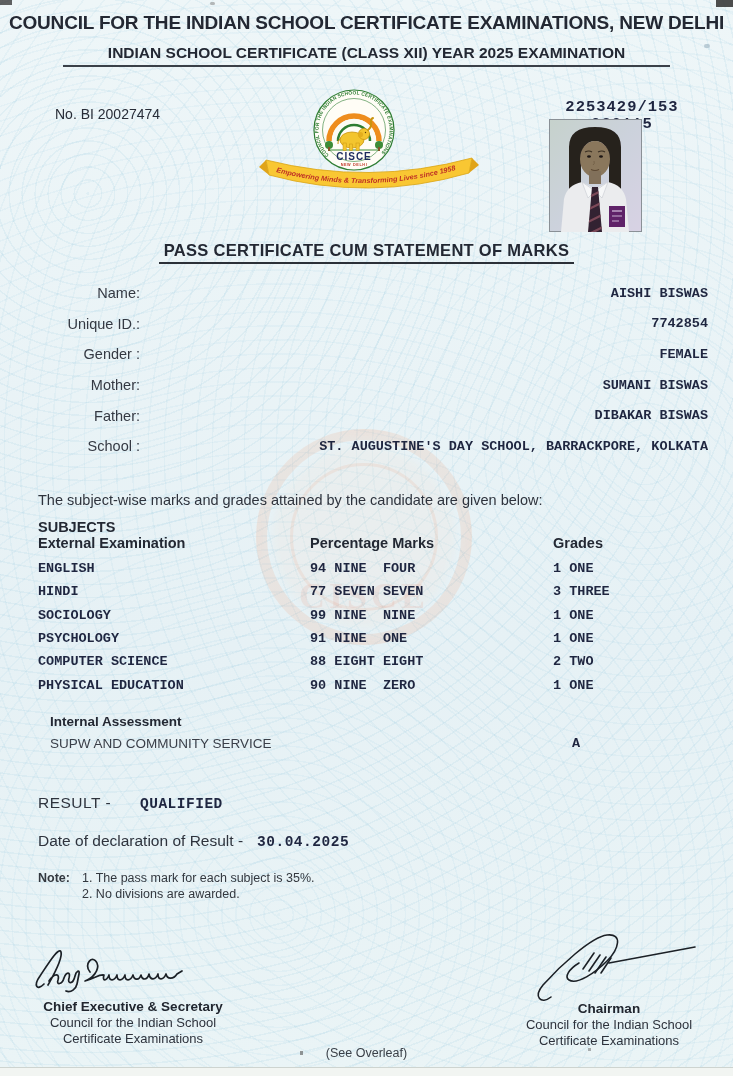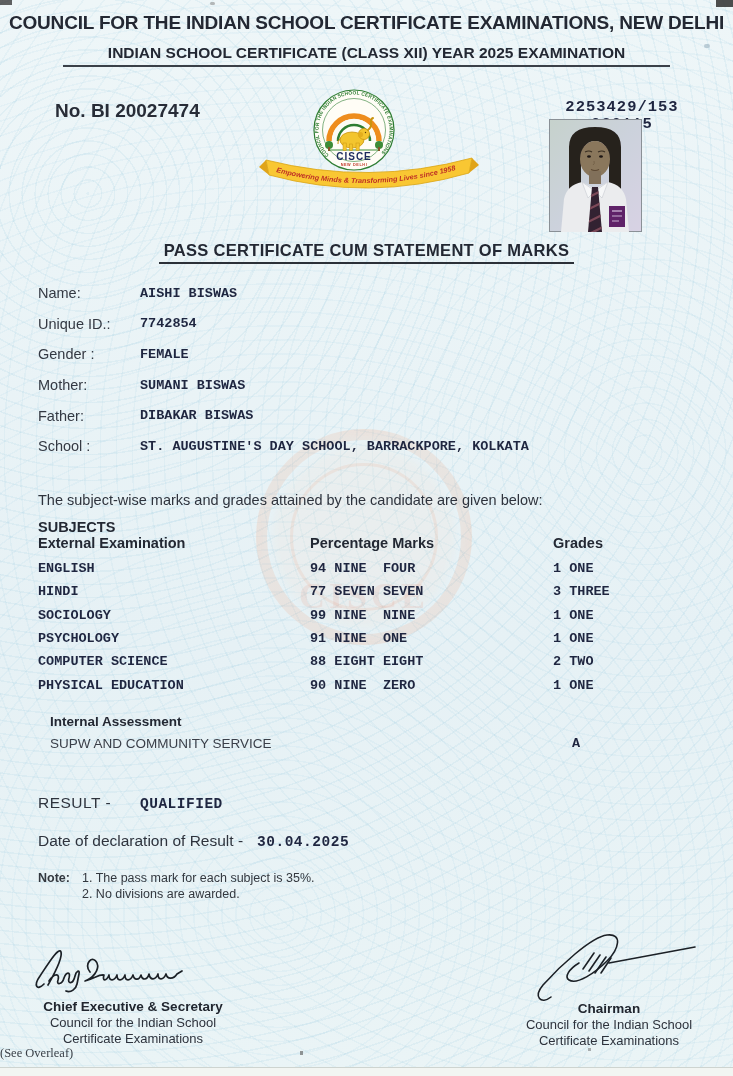--- a/index.html
+++ b/index.html
@@ -16,21 +16,21 @@
   }
   .mono { font-family: "Liberation Mono", "DejaVu Sans Mono", monospace; font-weight: bold; color:#1f2640; }
 
   
   .hdr1 { position:absolute; top:12px; left:0; width:100%; text-align:center;
           font-size:19px; font-weight:bold; color:#232833; letter-spacing:-0.2px; }
   .hdr2-wrap { position:absolute; top:44px; left:0; width:100%; text-align:center; }
   .hdr2 { display:inline-block; font-size:15.5px; font-weight:bold; color:#232833;
           padding:0 45px 3px 45px; border-bottom:2px solid #3a4048; }
 
-  .cert-no { position:absolute; left:55px; top:100px; font-size:19px; font-weight:bold; color:#272c37; }
+  .cert-no { position:absolute; left:55px; top:106px; font-size:14px; font-weight:normal; color:#272c37; }
   .roll { position:absolute; left:537px; top:99px; width:170px; text-align:center;
           font-size:15.5px; line-height:17px; letter-spacing:1px; }
 
   .logo-svg { position:absolute; left:256px; top:84px; }
   .photo-svg { position:absolute; left:549px; top:119px; }
 
   
   .wm-ring { position:absolute; left:256px; top:429px; width:216px; height:216px; border-radius:50%;
              border:11px solid rgba(236,158,118,0.16); box-sizing:border-box;
              background: radial-gradient(circle, rgba(250,214,190,0.12) 0 62%, rgba(255,255,255,0) 70%); }
@@ -39,21 +39,21 @@
   .wm-text { position:absolute; left:256px; top:575px; width:216px; text-align:center;
              font-family:"Liberation Serif", serif; font-weight:bold; font-size:36px;
              color: rgba(225,135,105,0.13); letter-spacing:4px; }
 
   
   .title-wrap { position:absolute; top:241px; left:0; width:100%; text-align:center; }
   .doc-title { display:inline-block; font-size:16.5px; font-weight:bold; letter-spacing:0.3px;
                color:#232833; padding:0 5px 2px 5px; border-bottom:2px solid #2b3038; }
 
   
-  .fields { position:absolute; left:38px; top:278px; width:670px; }
+  .fields { position:absolute; left:38px; top:278px; width:670px;text-align:right; }
   .frow { display:grid; grid-template-columns:102px 1fr; height:30.6px; align-items:center; }
   .flabel { font-size:14.5px; color:#343943; }
   .fvalue { font-size:13.5px; }
 
   .intro { position:absolute; left:38px; top:492px; font-size:14.5px; color:#2e333d; }
   .subjects-title { position:absolute; left:38px; top:519px; font-size:14.5px; font-weight:bold; color:#232833; }
   .thead { position:absolute; left:38px; top:535px; width:660px; display:grid;
            grid-template-columns:272px 243px 1fr; font-size:14.5px; font-weight:bold; color:#232833; }
   .tbody { position:absolute; left:38px; top:557px; width:660px; }
   .trow { display:grid; grid-template-columns:272px 243px 1fr; height:23.3px; align-items:center; }
@@ -77,21 +77,21 @@
   .note-label { font-weight:bold; margin-right:12px; }
   .note-items { line-height:15.5px; }
 
   .sig-left-svg { position:absolute; left:30px; top:938px; }
   .sig-left-text { position:absolute; left:28px; top:999px; width:210px; text-align:center; }
   .sig-right-svg { position:absolute; left:523px; top:927px; }
   .sig-right-text { position:absolute; left:493px; top:1001px; width:232px; text-align:center; }
   .sig-title { font-size:13.5px; font-weight:bold; color:#21262f; line-height:16px; }
   .sig-org { font-size:13px; color:#2d323c; line-height:15.5px; }
 
-  .footer { position:absolute; left:0; top:1046px; width:100%; text-align:left; font-size:12.5px; color:#3a4048;font-family:Liberation Serif, serif; }
+  .footer { position:absolute; left:0; top:1046px; width:100%; text-align:center; font-size:12.5px; color:#3a4048; }
 
   
   .art-tl { position:absolute; left:0; top:0; width:12px; height:5px; background:#3b3b3b; opacity:.8; }
   .art-tr { position:absolute; right:0; top:0; width:17px; height:7px; background:#2f2f2f; opacity:.85; }
   .art-dot1 { position:absolute; left:210px; top:2px; width:5px; height:3px; background:#777; opacity:.5; border-radius:2px; }
   .art-dot2 { position:absolute; left:704px; top:44px; width:6px; height:4px; background:#8aa4b4; opacity:.5; border-radius:2px; }
   .speck1 { position:absolute; left:300px; top:1051px; width:3px; height:4px; background:#555; opacity:.6; }
   .speck2 { position:absolute; left:588px; top:1048px; width:3px; height:3px; background:#666; opacity:.5; }
   .bottom-strip { position:absolute; left:0; bottom:0; width:100%; height:8px; background:#f2f5f2; border-top:1px solid #ced4d0; }
 </style>

